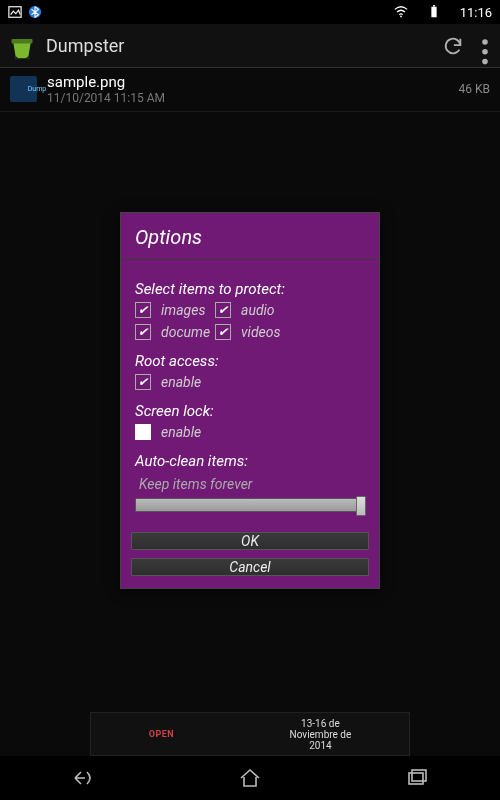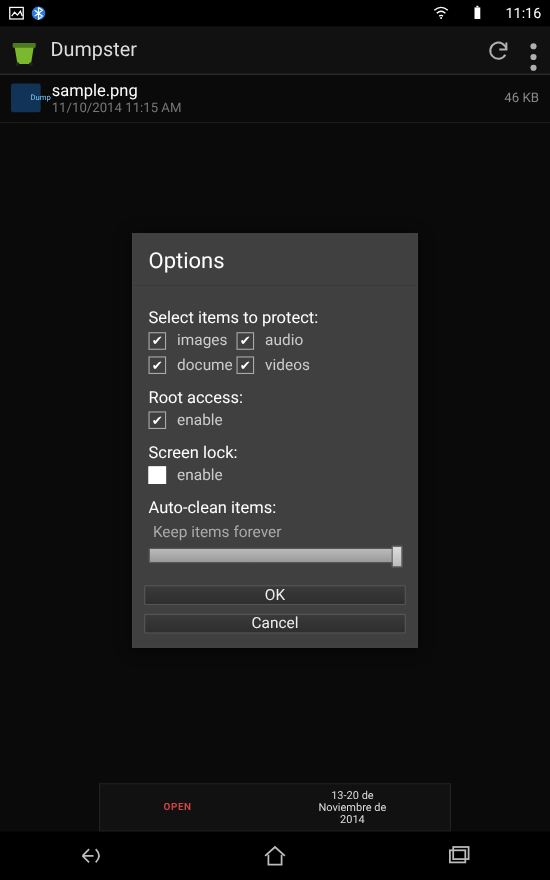--- a/index.html
+++ b/index.html
@@ -42,24 +42,25 @@
   .li-size { color: #888; font-size: 12px; }
 
   .modal-overlay {
     position: absolute; inset: 0;
     display: flex; align-items: center; justify-content: center;
     background: rgba(0,0,0,0.0);
     pointer-events: none;
   }
   .dialog {
     width: 260px;
-    background: #404040;
+    background: #701a75;
     border: 1px solid #444;
     pointer-events: auto;
     box-shadow: 0 2px 12px rgba(0,0,0,.6);
+    font-style: italic;
   }
   .dialog-title {
     color: #fff; font-size: 20px; padding: 12px 14px 10px;
     border-bottom: 1px solid #3a3a3a;
   }
   .dialog-body { padding: 8px 14px 12px; color: #fff; font-size: 14px; }
   .section-label { margin-top: 12px; margin-bottom: 4px; font-size: 15px; }
   .check-row {
     display: flex; flex-wrap: wrap; gap: 6px 0px;
     margin-bottom: 4px;
@@ -232,21 +233,21 @@
     <div class="dialog-buttons">
       <div class="dbtn">OK</div>
       <div class="dbtn">Cancel</div>
     </div>
   </div>
 </div>
 
 <div class="ad-banner">
   <div class="ad-left">OPEN</div>
   <div class="ad-right">
-    <div>13-20 de</div>
+    <div>13-16 de</div>
     <div>Noviembre de</div>
     <div>2014</div>
   </div>
 </div>
 
 <div class="nav-bar">
   <span class="nav-btn">
     <svg viewBox="0 0 28 28" fill="none" stroke="#ddd" stroke-width="1.6">
         <path d="M6 14 L16 14 M6 14 L12 8 M6 14 L12 20"></path>
         <path d="M18 8 Q24 14 18 20"></path>

